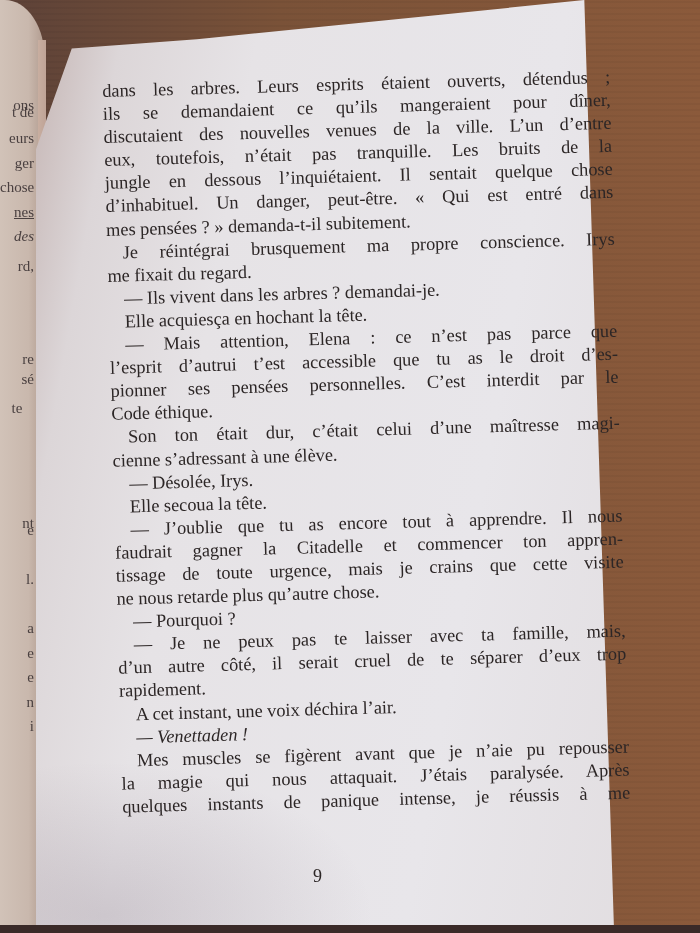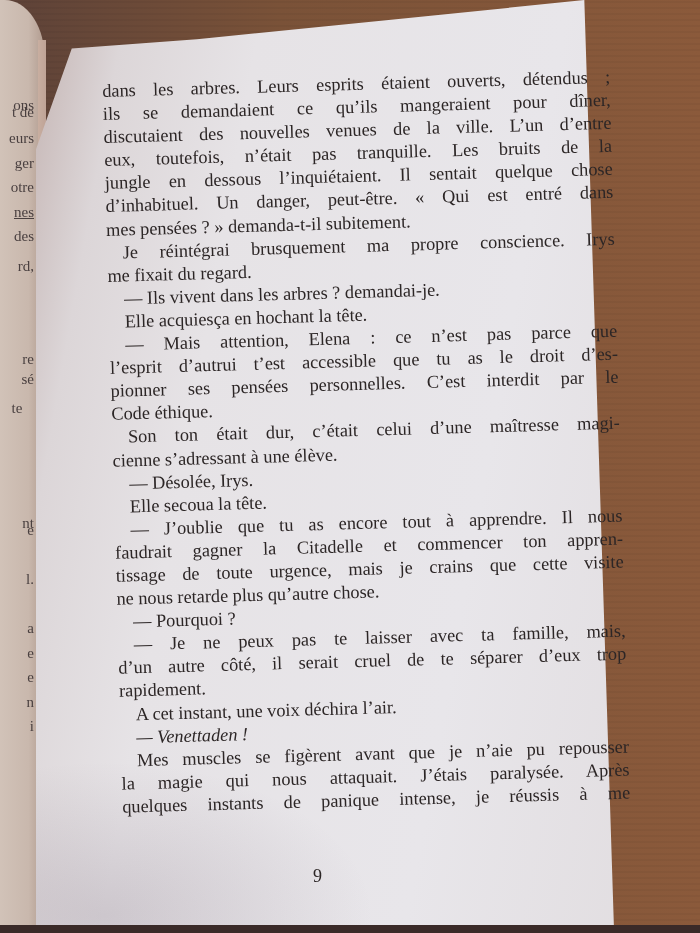--- a/index.html
+++ b/index.html
@@ -35,23 +35,23 @@
 <body>
 
 <div class="table-wood"></div>
 <div class="left-page"></div>
 <div class="left-page-edge"></div>
 <div id="left-frags">
     <div class="left-frag" style="top: 94px;">ons</div>
     <div class="left-frag" style="top: 101px;">t de</div>
     <div class="left-frag" style="top: 127px;">eurs</div>
     <div class="left-frag" style="top: 151.5px; text-align: right;">ger</div>
-    <div class="left-frag" style="top: 176px;">otre</div>
+    <div class="left-frag" style="top: 176px;">chose</div>
     <div class="left-frag" style="top: 200.5px; text-decoration: underline;">nes</div>
-    <div class="left-frag" style="top: 225px;">des</div>
+    <div class="left-frag" style="top: 225px; font-style: italic;">des</div>
     <div class="left-frag" style="top: 255px;">rd,</div>
     <div class="left-frag" style="top: 274px;"></div>
     <div class="left-frag" style="top: 298.5px;"></div>
     <div class="left-frag" style="top: 323px;"></div>
     <div class="left-frag" style="top: 347.5px;">re</div>
     <div class="left-frag" style="top: 368px;">sé</div>
     <div class="left-frag" style="top: 396.5px; text-align: center;">te</div>
     <div class="left-frag" style="top: 421px;"></div>
     <div class="left-frag" style="top: 445.5px;"></div>
     <div class="left-frag" style="top: 458px; margin-left: 39px;">es</div>

